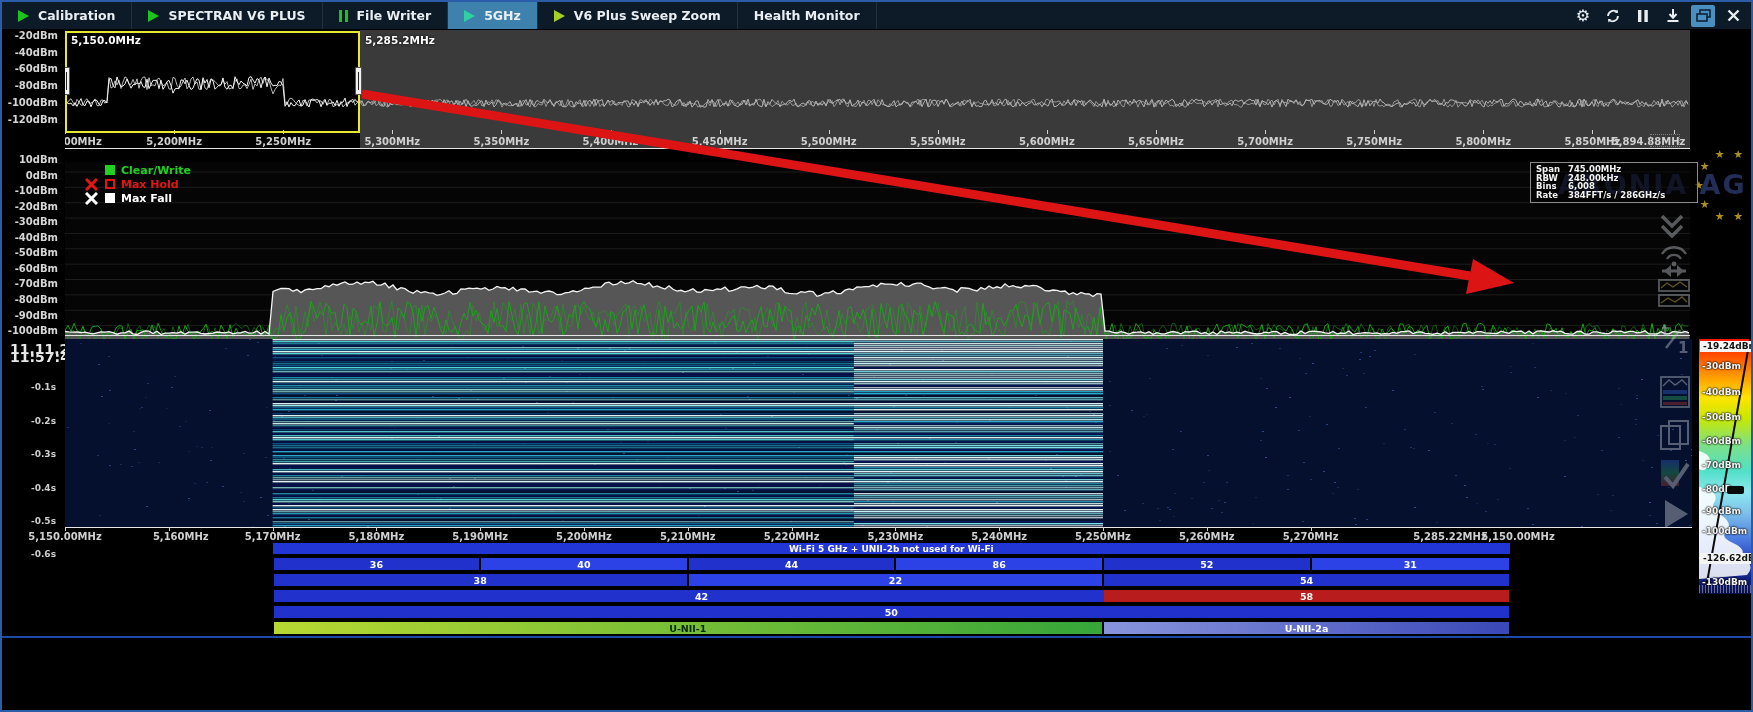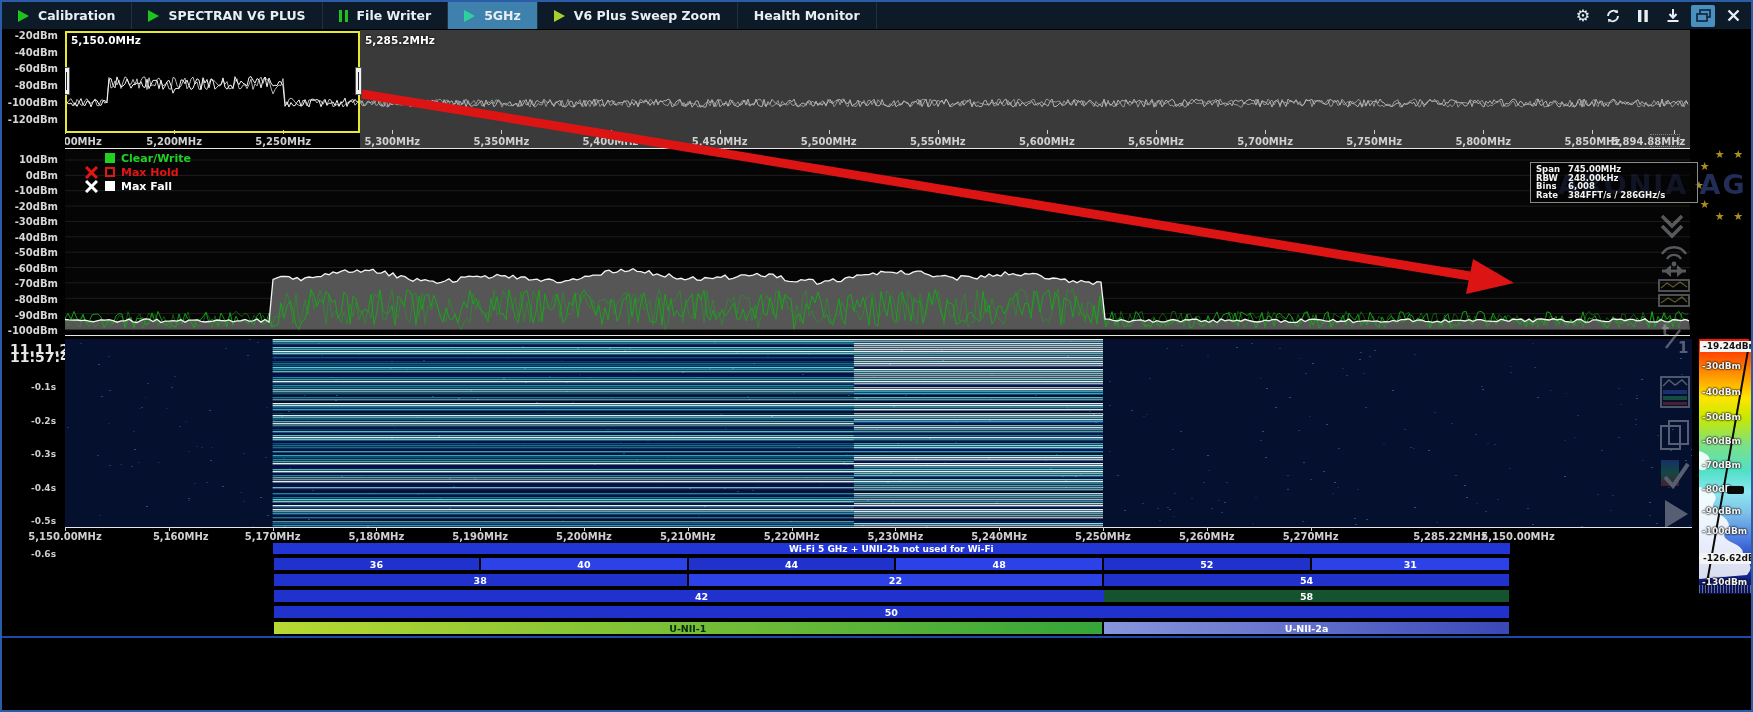--- a/index.html
+++ b/index.html
@@ -196,21 +196,21 @@
       <div class="ylab abs" style="left: 0px; top: 199.65px;">-20dBm</div>
       <div class="ylab abs" style="left: 0px; top: 215.2px;">-30dBm</div>
       <div class="ylab abs" style="left: 0px; top: 230.75px;">-40dBm</div>
       <div class="ylab abs" style="left: 0px; top: 246.3px;">-50dBm</div>
       <div class="ylab abs" style="left: 0px; top: 261.85px;">-60dBm</div>
       <div class="ylab abs" style="left: 0px; top: 277.4px;">-70dBm</div>
       <div class="ylab abs" style="left: 0px; top: 292.95px;">-80dBm</div>
       <div class="ylab abs" style="left: 0px; top: 308.5px;">-90dBm</div>
       <div class="ylab abs" style="left: 0px; top: 324.05px;">-100dBm</div>
     </div>
-  <div class="abs" id="spPanel" style="left:63px;top:148px;width:1625px;height:182px;background:#050505;overflow:hidden;">
+  <div class="abs" id="spPanel" style="left:63px;top:160px;width:1625px;height:182px;background:#050505;overflow:hidden;">
     <svg id="spSvg" width="1625" height="182">
         <line x1="0" y1="10" x2="1625" y2="10" stroke="#1d1d1d" stroke-width="1"></line>
         <line x1="0" y1="25.36" x2="1625" y2="25.36" stroke="#1d1d1d" stroke-width="1"></line>
         <line x1="0" y1="40.72" x2="1625" y2="40.72" stroke="#1d1d1d" stroke-width="1"></line>
         <line x1="0" y1="56.08" x2="1625" y2="56.08" stroke="#1d1d1d" stroke-width="1"></line>
         <line x1="0" y1="71.44" x2="1625" y2="71.44" stroke="#1d1d1d" stroke-width="1"></line>
         <line x1="0" y1="86.8" x2="1625" y2="86.8" stroke="#1d1d1d" stroke-width="1"></line>
         <line x1="0" y1="102.16" x2="1625" y2="102.16" stroke="#1d1d1d" stroke-width="1"></line>
         <line x1="0" y1="117.52" x2="1625" y2="117.52" stroke="#1d1d1d" stroke-width="1"></line>
         <line x1="0" y1="132.88" x2="1625" y2="132.88" stroke="#1d1d1d" stroke-width="1"></line>
@@ -909,28 +909,28 @@
       <div class="tickmark" style="left: 1308.6px; top: 525px;"></div>
       <div class="xtick-lab" style="left: 1448px; top: 529px;">5,285.22MHz</div>
       <div class="xtick-lab" style="left: 1516px; top: 529px;">5,150.00MHz</div>
     </div>
 
   <div id="chmap" style="position: absolute; left: 0px; top: 0px;">
       <div class="chbar" style="left: 270.6px; top: 541px; width: 1237.4px; height: 11px; background: rgb(34, 54, 214); font-size: 9px;">Wi-Fi 5 GHz + UNII-2b not used for Wi-Fi</div>
       <div class="chbar" style="left: 271.6px; top: 556px; width: 205.6px; height: 12px; background: rgb(33, 50, 204);">36</div>
       <div class="chbar" style="left: 479.2px; top: 556px; width: 205.6px; height: 12px; background: rgb(44, 66, 230);">40</div>
       <div class="chbar" style="left: 686.8px; top: 556px; width: 205.6px; height: 12px; background: rgb(33, 50, 204);">44</div>
-      <div class="chbar" style="left: 894.4px; top: 556px; width: 205.6px; height: 12px; background: rgb(44, 66, 230);">48</div>
+      <div class="chbar" style="left: 894.4px; top: 556px; width: 205.6px; height: 12px; background: rgb(44, 66, 230);">86</div>
       <div class="chbar" style="left: 1102px; top: 556px; width: 205.6px; height: 12px; background: rgb(33, 50, 204);">52</div>
       <div class="chbar" style="left: 1309.6px; top: 556px; width: 197.4px; height: 12px; background: rgb(44, 66, 230);">31</div>
       <div class="chbar" style="left: 271.6px; top: 572px; width: 413.2px; height: 12px; background: rgb(33, 50, 204);">38</div>
       <div class="chbar" style="left: 686.8px; top: 572px; width: 413.2px; height: 12px; background: rgb(44, 66, 230);">22</div>
       <div class="chbar" style="left: 1102px; top: 572px; width: 405px; height: 12px; background: rgb(33, 50, 204);">54</div>
       <div class="chbar" style="left: 271.6px; top: 588px; width: 856px; height: 12px; background: rgb(33, 50, 204);">42</div>
-      <div class="chbar" style="left: 1102px; top: 588px; width: 405px; height: 12px; background: #14532d; text-align: center;">58</div>
+      <div class="chbar" style="left: 1102px; top: 588px; width: 405px; height: 12px; background: #b91c1c; text-align: center;">58</div>
       <div class="chbar" style="left: 271.6px; top: 604px; width: 1235.4px; height: 12px; background: rgb(33, 50, 204);">50</div>
       <div class="chbar" style="left: 271.6px; top: 620px; width: 828.4px; height: 12px; background: linear-gradient(90deg, rgb(184, 216, 50), rgb(53, 165, 58)); color: rgb(7, 40, 7);">U-NII-1</div>
       <div class="chbar" style="left: 1102px; top: 620px; width: 405px; height: 12px; background: linear-gradient(90deg, rgb(136, 149, 221), rgb(58, 72, 184)); color: rgb(255, 255, 255);">U-NII-2a</div>
     </div>
   <div class="abs" style="left:0;top:634px;width:1753px;height:2px;background:#1d49a8;"></div>
 
   <div class="cbar" id="cbar" style="left:1697px;top:337px;width:54px;height:255px;">
       <div class="abs" style="left: 0px; top: 0px; width: 54px; height: 255px; background: linear-gradient(rgb(255, 20, 0) 0%, rgb(255, 122, 0) 11%, rgb(255, 228, 0) 23%, rgb(200, 232, 0) 31%, rgb(122, 224, 138) 42%, rgb(82, 224, 200) 52%, rgb(140, 232, 238) 60%, rgb(126, 194, 234) 68%, rgb(79, 127, 224) 78%, rgb(36, 64, 192) 87%, rgb(16, 28, 120) 95%, rgb(10, 16, 72) 100%);"></div>
       <svg width="54" height="255" style="position:absolute;left:0;top:0;">
         <path d="M0,112 Q14,116 10,126 Q5,134 0,130 Z" fill="#fff" opacity="0.88"></path>

